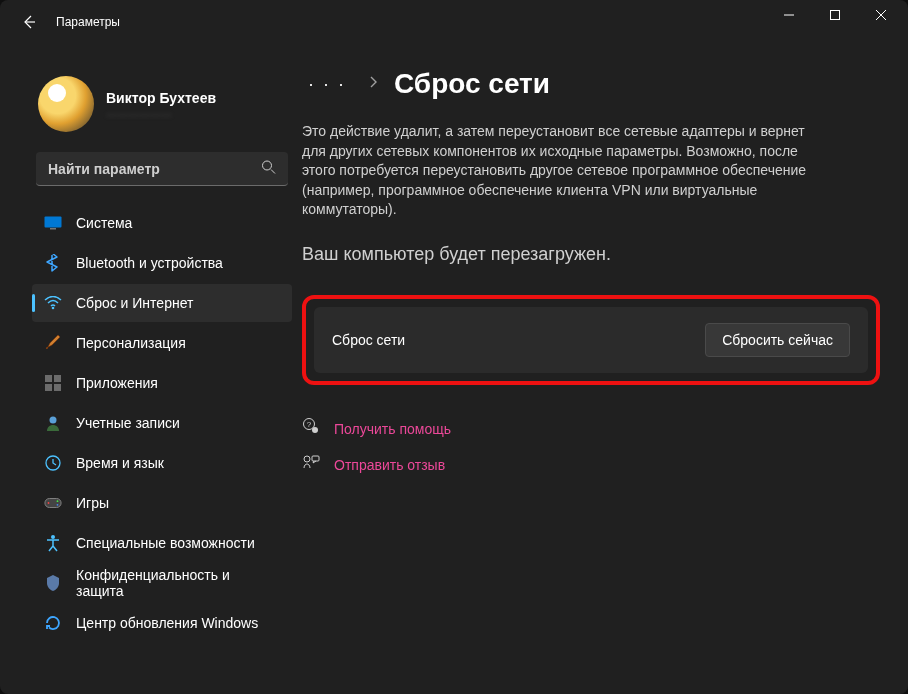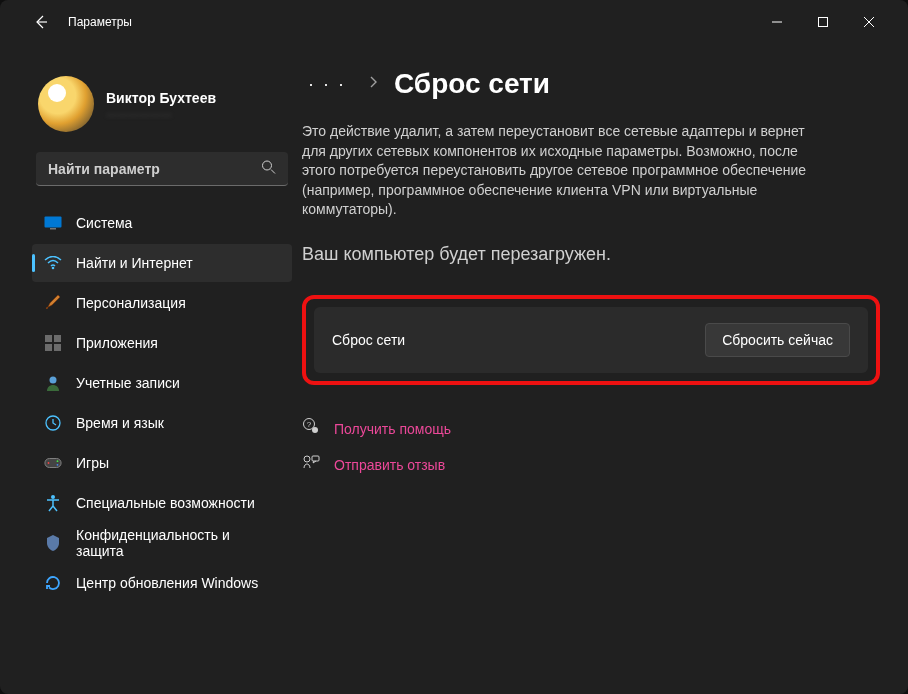--- a/index.html
+++ b/index.html
@@ -1,19 +1,19 @@
 <!DOCTYPE html>
 <html><head>
 <meta charset="utf-8">
 <style>
   * { box-sizing: border-box; margin: 0; padding: 0; font-family: "Segoe UI", sans-serif; }
   body { background: #0f0f0f; width: 908px; height: 694px; overflow: hidden; }
   .window { width: 908px; height: 694px; background: #202020; border-radius: 8px; display: flex; flex-direction: column; color: #fff; position: relative; }
 
-  .titlebar { height: 44px; display: flex; align-items: center; padding: 0 16px; }
+  .titlebar { height: 44px; display: flex; padding: 0 4px; }
   .tb-left { display: flex; align-items: center; gap: 18px; padding-left: 16px; }
   .tb-back { width: 18px; height: 18px; display: flex; align-items: center; justify-content: center; cursor: pointer; }
   .tb-title { font-size: 12px; color: #fff; }
   .tb-ctrls { margin-left: auto; display: flex; }
   .tb-btn { width: 46px; height: 30px; display: flex; align-items: center; justify-content: center; cursor: pointer; }
 
   .body { flex: 1; display: flex; padding: 4px 0 16px 0; }
   .sidebar { width: 302px; padding: 0 10px 0 32px; display: flex; flex-direction: column; }
 
   .profile { display: flex; align-items: center; gap: 12px; padding: 28px 0 14px 6px; }
@@ -108,30 +108,38 @@
       <div class="nav" id="nav">
           <div class="nav-item">
             <span class="nav-icon">
               <svg width="18" height="14" viewBox="0 0 18 14">
                 <rect x="0.5" y="0.5" width="17" height="11" rx="1" fill="#0078d4"></rect>
                 <rect x="6" y="12" width="6" height="1.5" fill="#777"></rect>
               </svg>
             </span>
             <span>Система</span>
           </div>
+          <div class="nav-item">
+            <span class="nav-icon">
+              <svg width="14" height="18" viewBox="0 0 14 18">
+                <path d="M6 1 v16 l5-4 -10-5 10-5 -5-4" stroke="#3ea6ff" stroke-width="1.5" fill="none" stroke-linejoin="round"></path>
+              </svg>
+            </span>
+            <span>Bluetooth и устройства</span>
+          </div>
           <div class="nav-item active">
             <span class="nav-icon">
               <svg width="18" height="14" viewBox="0 0 18 14">
                 <path d="M1 4 Q9 -3 17 4" stroke="#4cc2ff" fill="none" stroke-width="1.5"></path>
                 <path d="M4 7 Q9 2 14 7" stroke="#4cc2ff" fill="none" stroke-width="1.5"></path>
                 <path d="M7 10 Q9 8 11 10" stroke="#4cc2ff" fill="none" stroke-width="1.5"></path>
                 <circle cx="9" cy="12" r="1.3" fill="#4cc2ff"></circle>
               </svg>
             </span>
-            <span>Найти и Интернет</span>
+            <span>Сброс и Интернет</span>
           </div>
           <div class="nav-item">
             <span class="nav-icon">
               <svg width="18" height="18" viewBox="0 0 18 18">
                 <path d="M3 15 l3-6 8-8 2 2 -8 8 -6 3z" fill="#d08030" stroke="#803000" stroke-width="0.5"></path>
               </svg>
             </span>
             <span>Персонализация</span>
           </div>
           <div class="nav-item">

